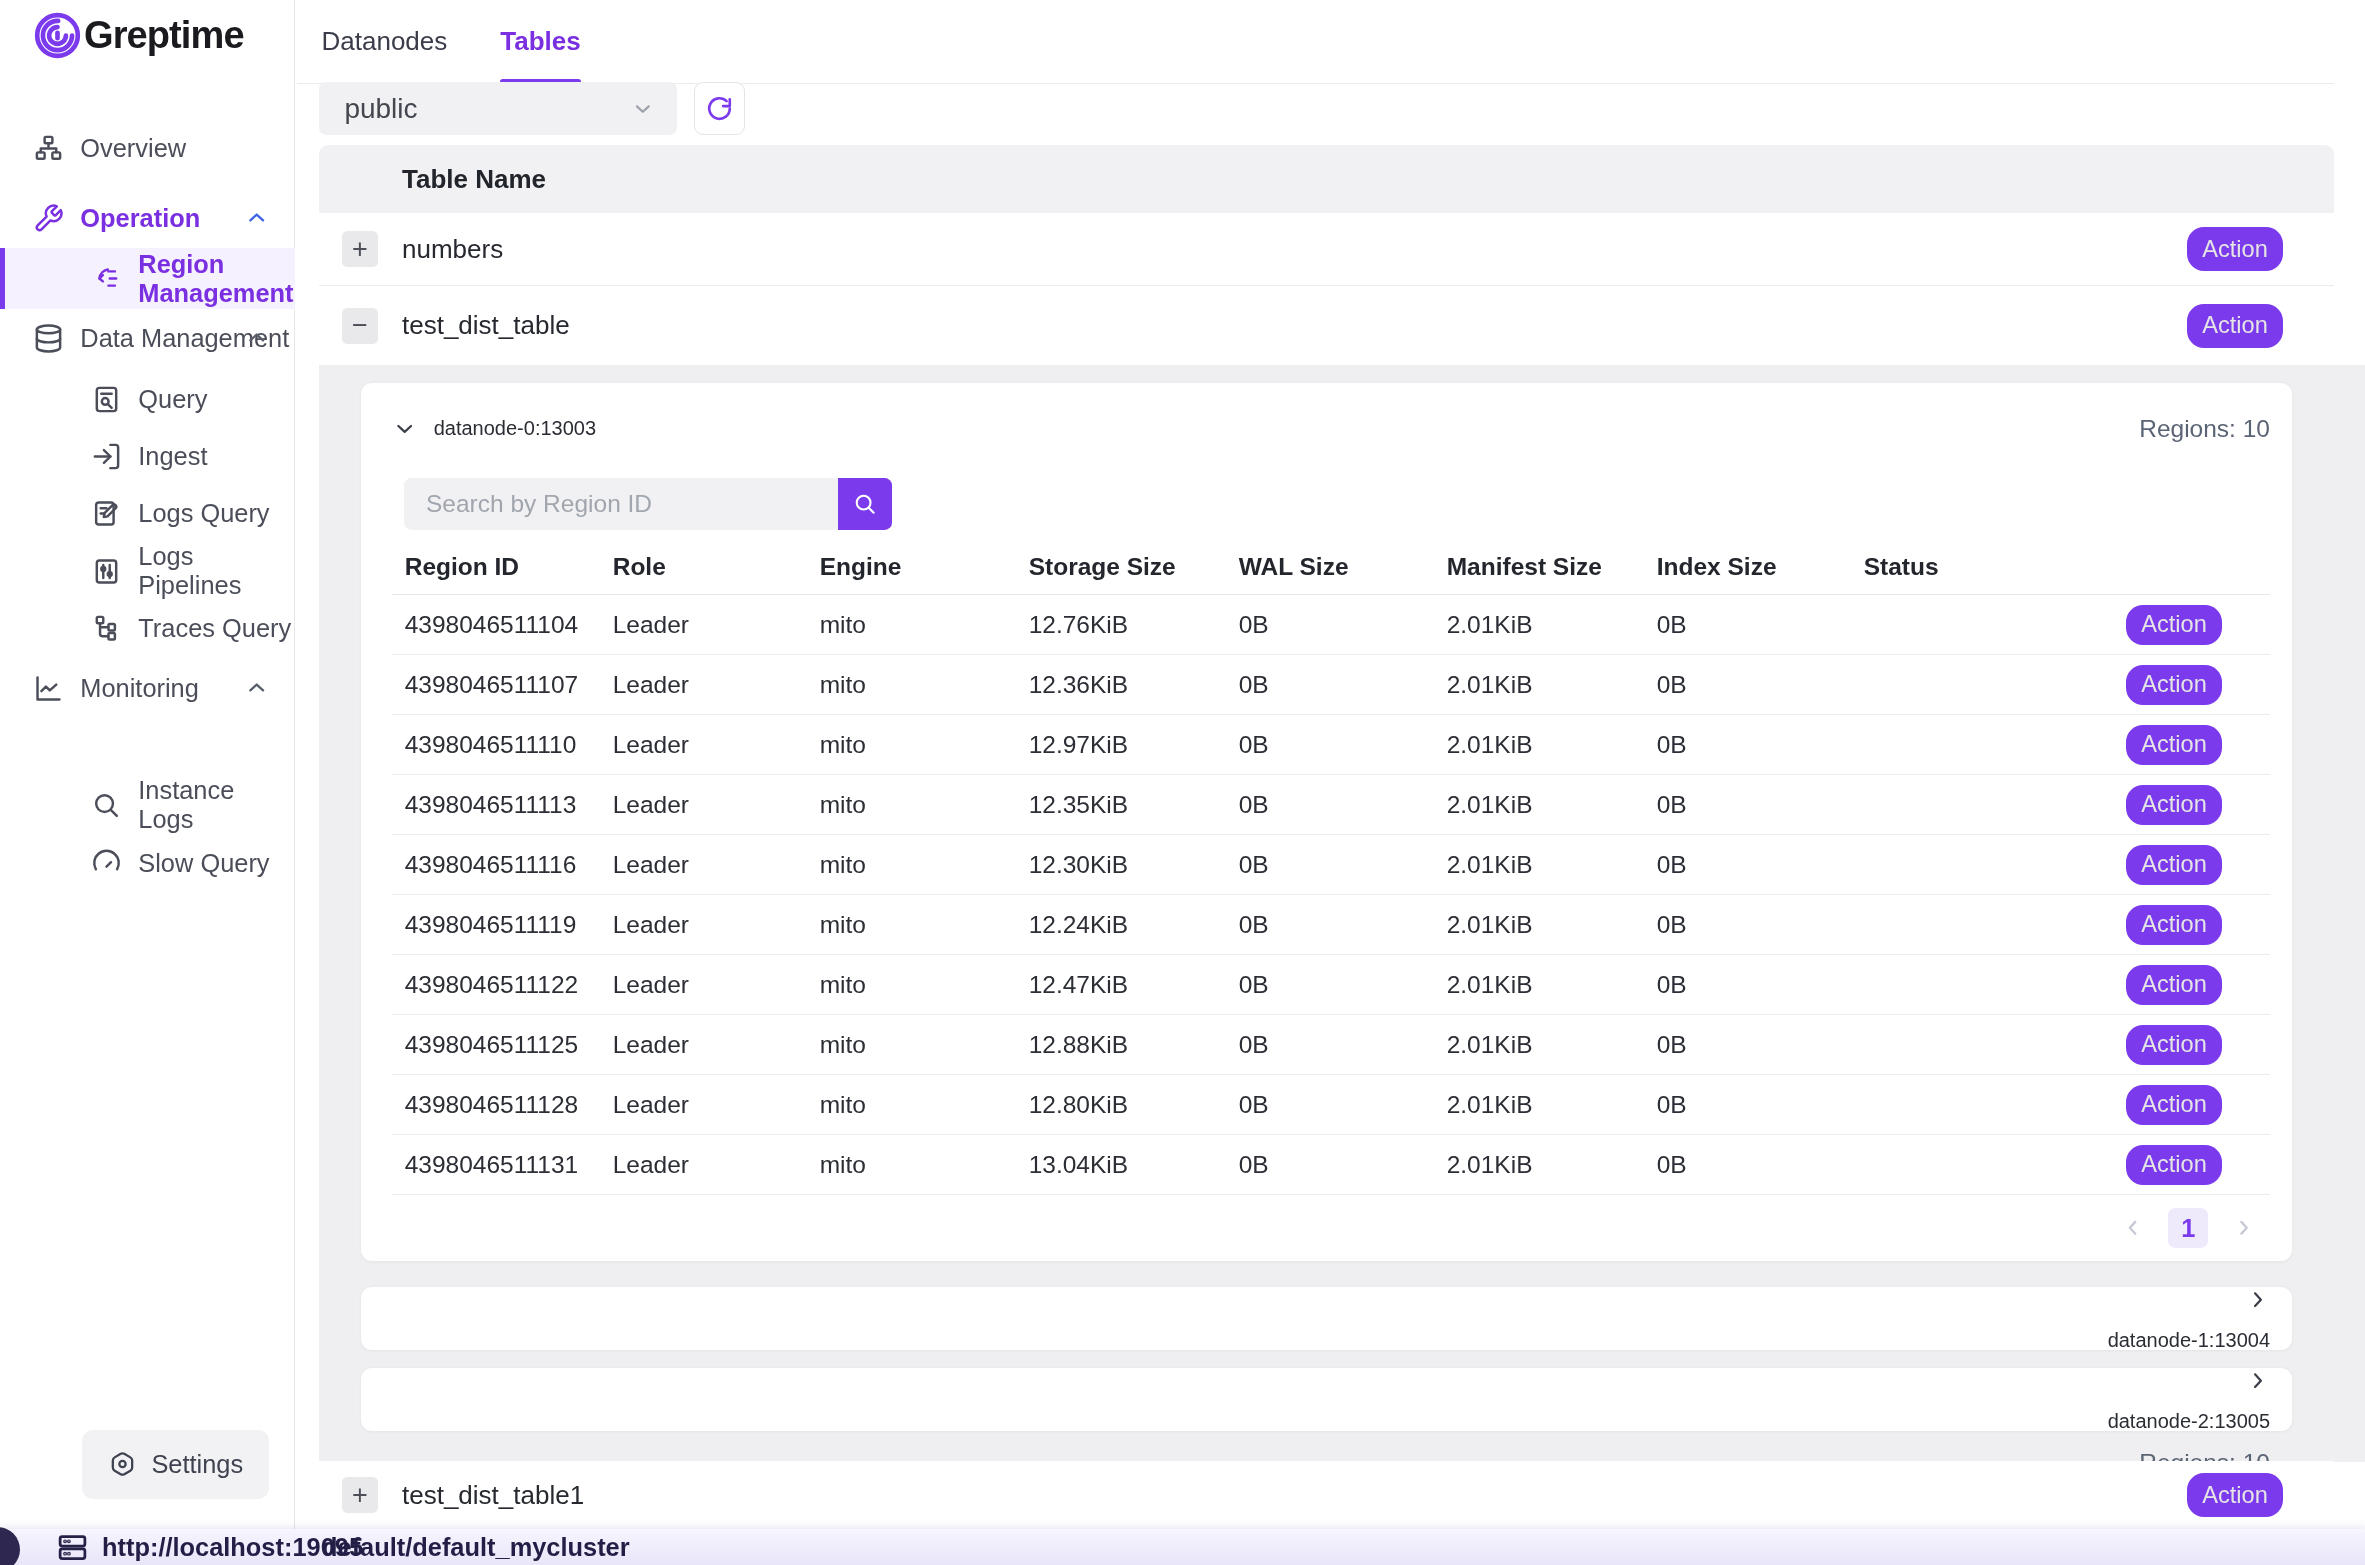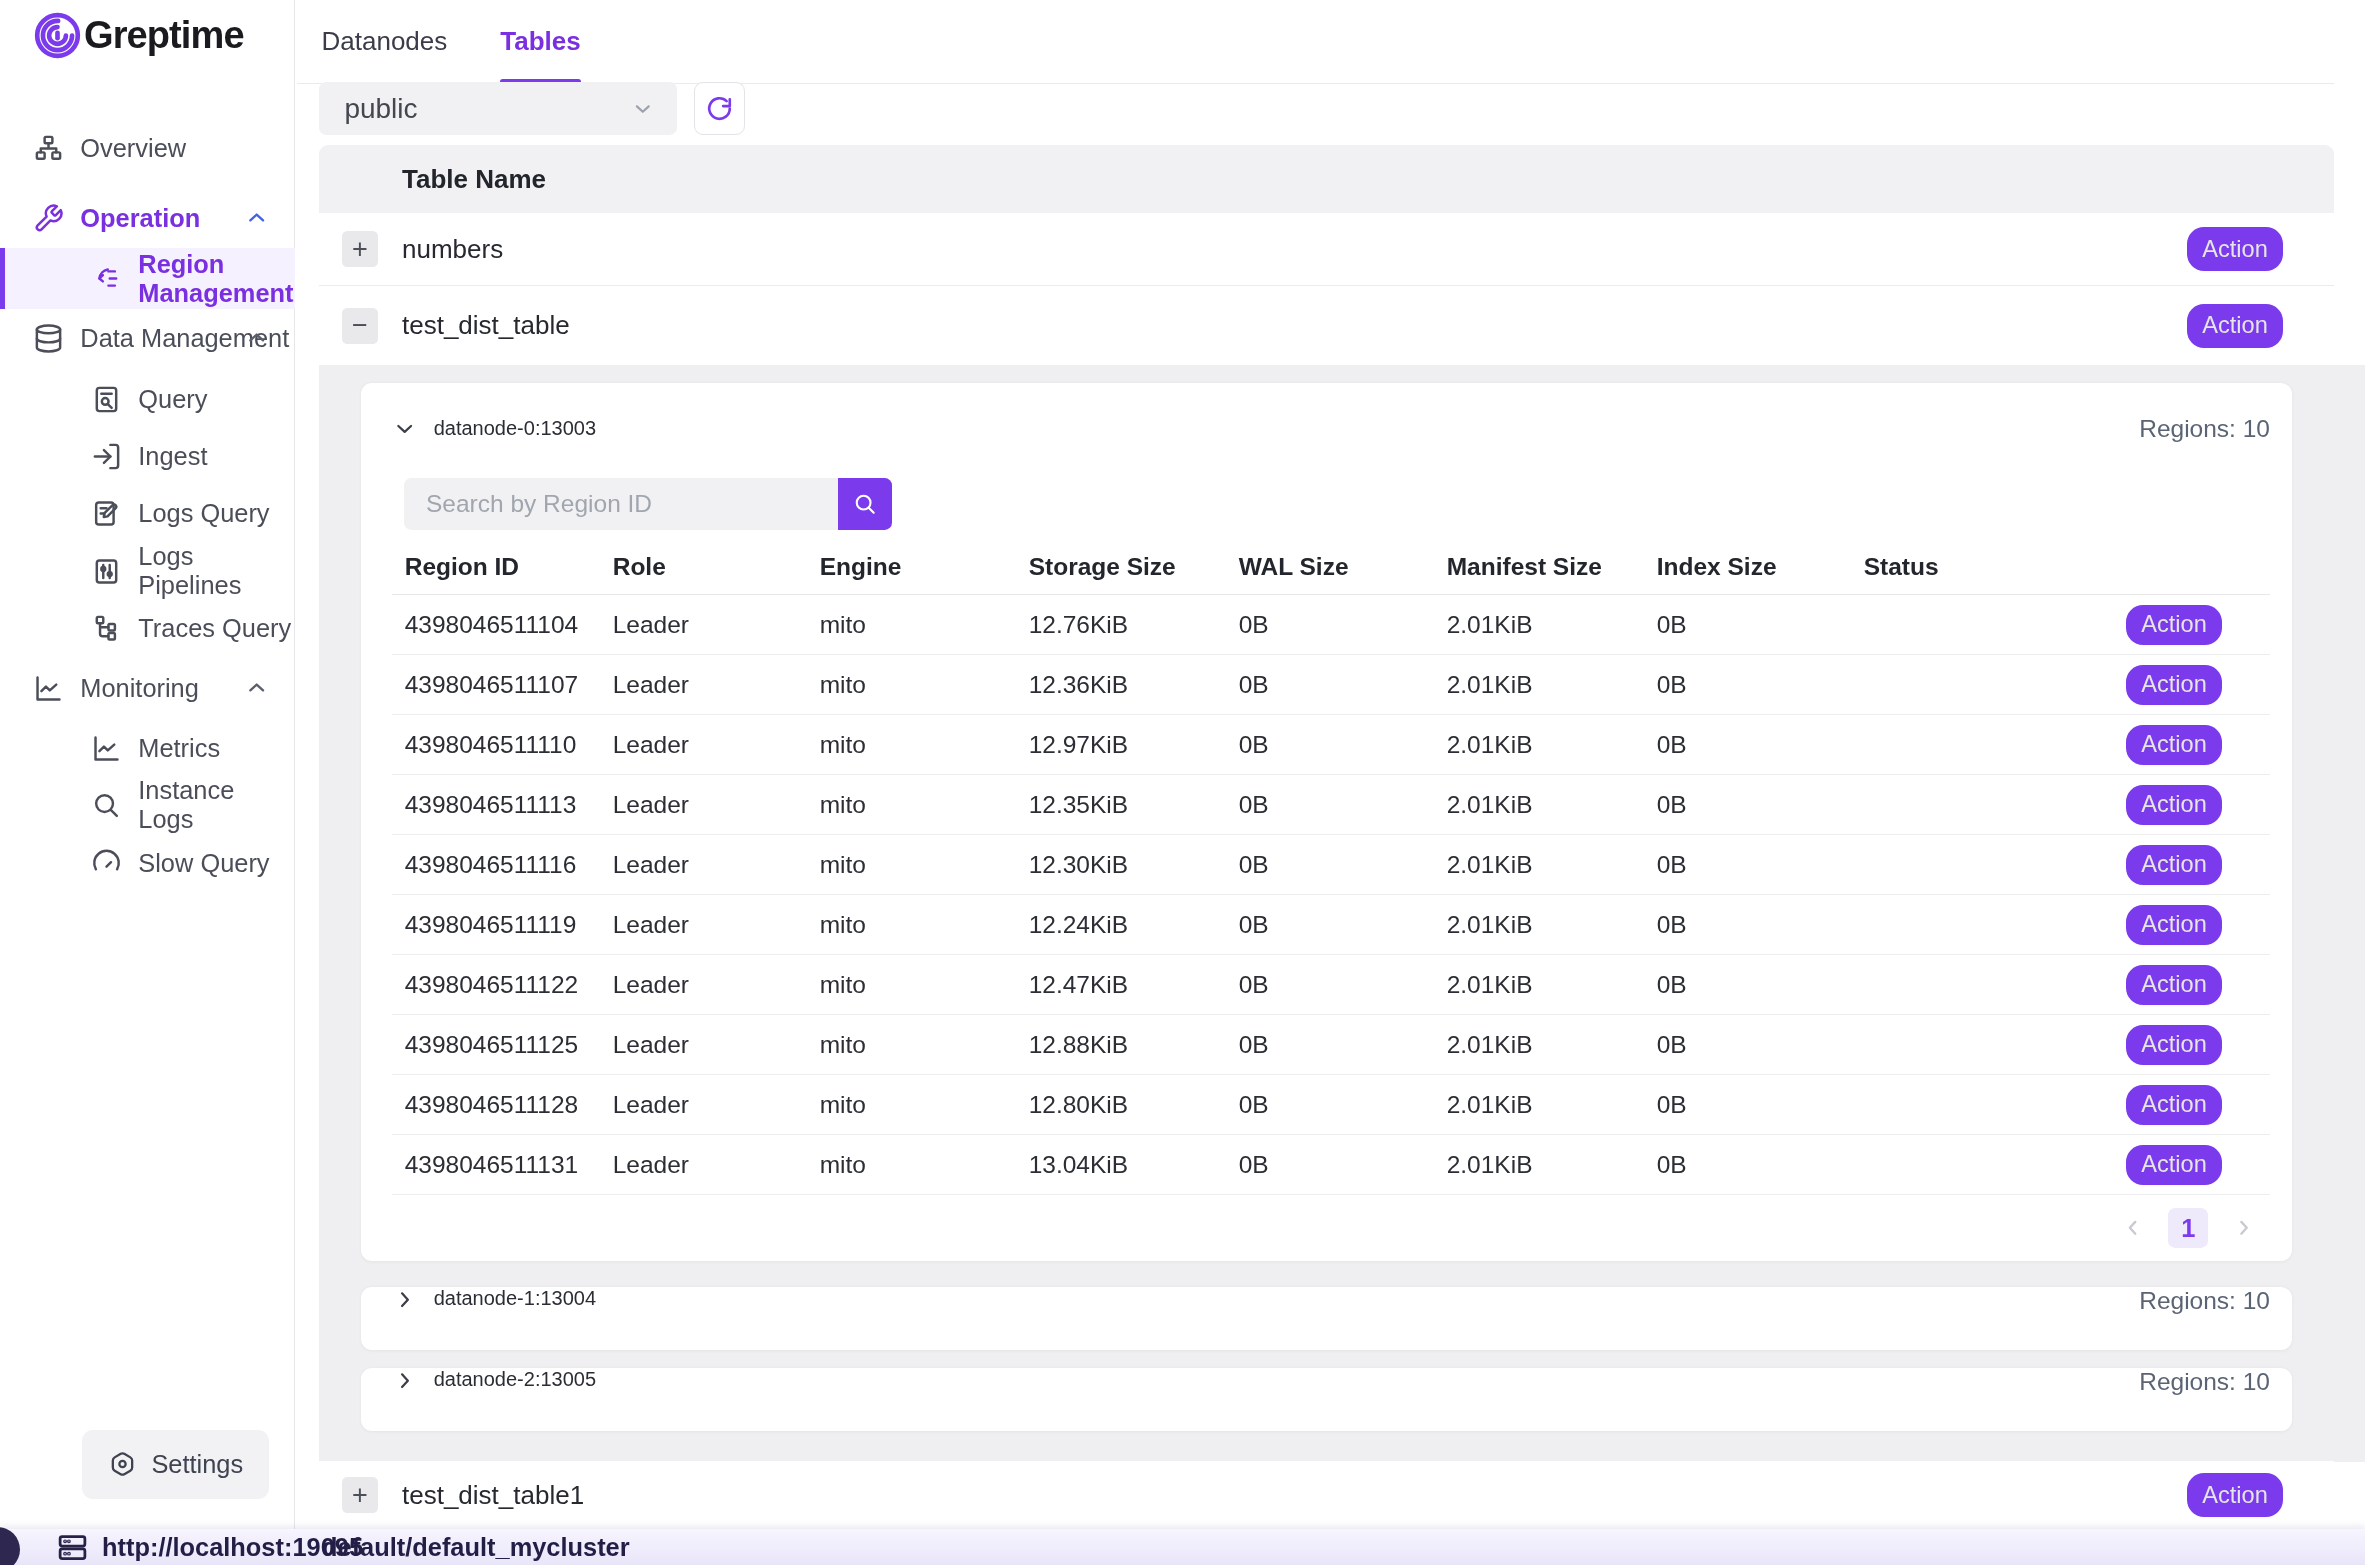--- a/index.html
+++ b/index.html
@@ -99,21 +99,21 @@
   .c5{width:210px;}.c6{width:207px;}.c7{width:207px;}
   .ca{margin-left:auto;padding-right:48px;display:flex;justify-content:flex-end;}
   .rt-row .action-btn{height:40px;}
 
   .pager{position:absolute;left:31px;right:22px;top:815px;height:60px;display:flex;align-items:center;justify-content:flex-end;gap:23.6px;padding-right:14.5px;}
   .pg-arrow{width:23.6px;height:23.6px;color:#C7CAD2;cursor:pointer;}
   .pg-num{width:40px;height:40px;background:#EFE9FC;border-radius:7.3px;display:flex;align-items:center;justify-content:center;
     font-size:25.4px;font-weight:700;color:var(--accent);cursor:pointer;}
 
   .card.collapsed{height:63px;}
-  .card.collapsed .chead{position:absolute;left:31px;right:22px;top:0;bottom:0;display:flex;align-items:flex-start;gap:16.3px;}
+  .card.collapsed .chead{position:absolute;left:31px;right:22px;top:0;bottom:0;display:flex;align-items:flex-end;gap:16.3px;flex-direction:column;}
   .card.collapsed .ni{width:25.4px;height:25.4px;color:#3B3E48;flex:0 0 25.4px;cursor:pointer;}
 
   
   .statusbar{position:absolute;left:0;top:1529px;width:2366px;height:36px;
     background:linear-gradient(180deg,var(--status-bg1),var(--status-bg2));
     box-shadow:0 -1.8px 7.3px rgba(80,70,150,.14);
     display:flex;align-items:center;font-size:25.4px;font-weight:700;color:var(--status-text);}
   .sb-url{position:absolute;left:102px;}
   .sb-server{position:absolute;left:56px;width:33px;height:33px;color:#262247;top:1.8px;}
   .sb-cluster{position:absolute;left:322px;}
@@ -252,29 +252,20 @@
             <path d="M3.5 3.5v17h17"></path>
             <path d="m6.5 14 3.5-3.5 3 3L18 9"></path>
           </svg>
         </span>
       <span>Monitoring</span>
       <span class="nav-chevron"><svg viewBox="0 0 24 24" fill="none" stroke="currentColor" stroke-width="2.2" stroke-linecap="round" stroke-linejoin="round">
             <path d="M6 14.5 12 9l6 5.5"></path>
           </svg></span>
     </div>
 
-    <div class="nav-item sub" style="top:719px">
-      <span class="ni">
-          <svg viewBox="0 0 24 24" fill="none" stroke="currentColor" stroke-width="1.9" stroke-linecap="round" stroke-linejoin="round">
-            <path d="M3.5 3.5v17h17"></path>
-            <path d="m6.5 14 3.5-3.5 3 3L18 9"></path>
-          </svg>
-        </span>
-      <span>Metrics</span>
-    </div>
 
     <div class="nav-item sub" style="top:776px">
       <span class="ni">
           <svg viewBox="0 0 24 24" fill="none" stroke="currentColor" stroke-width="1.9" stroke-linecap="round" stroke-linejoin="round">
             <circle cx="10.5" cy="10.5" r="6.5"></circle>
             <path d="m15.5 15.5 4.5 4.5"></path>
           </svg>
         </span>
       <span>Instance Logs</span>
     </div>

